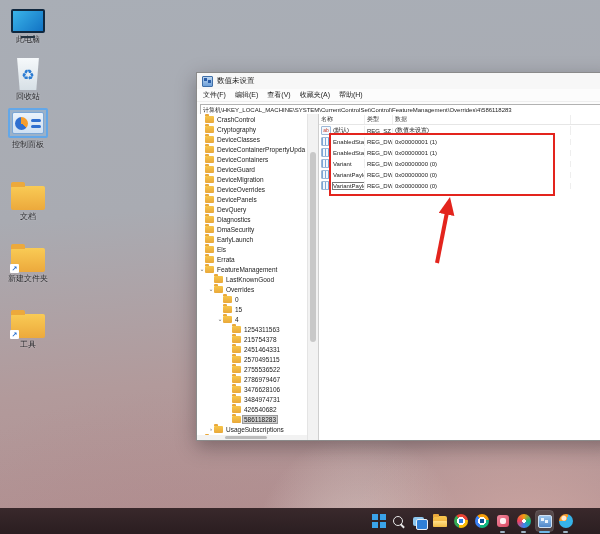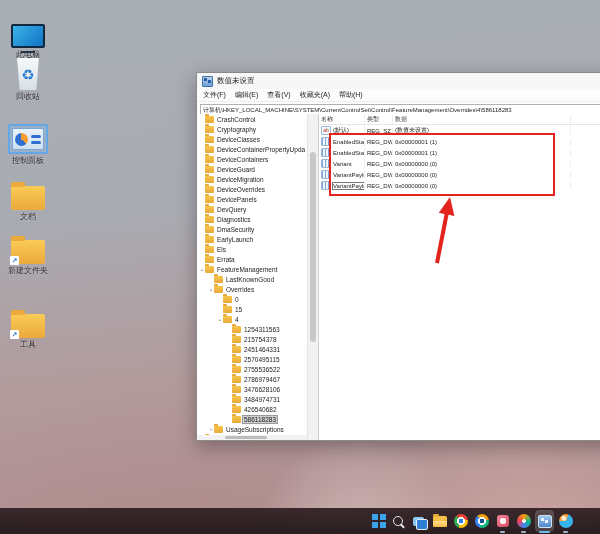--- a/index.html
+++ b/index.html
@@ -121,47 +121,47 @@
   .g-ball{width:14px;height:14px;border-radius:50%;
     background:radial-gradient(circle at 35% 30%,rgba(255,255,255,.8) 0 2px,rgba(0,0,0,0) 3px),
     conic-gradient(from 130deg,#36b3e8 0 140deg,#f59d2e 140deg 250deg,#36b3e8 250deg 360deg);}
 </style>
 </head>
 <body>
 
 <div id="stage">
 
   <div id="desktop-icons">
-      <div class="dicon" style="top: 24px;">
+      <div class="dicon" style="top: 9px;">
         <span class="art art-this-pc"></span>
         <div class="lbl">此电脑</div>
       </div>
       <div class="dicon" style="top: 58px;">
         <span class="art art-recycle-bin">
           <span class="glyph">♻</span>
         </span>
         <div class="lbl">回收站</div>
       </div>
-      <div class="dicon" style="top: 124px; font-family: Liberation Serif, serif;">
+      <div class="dicon" style="top: 108px; font-family: Liberation Serif, serif;">
         <div class="sel-frame">
           <span class="art art-control-panel">
             <span class="cp-pie"></span>
             <span class="cp-rows">
               <i></i>
               <i></i>
             </span>
           </span>
         </div>
         <div class="lbl">控制面板</div>
       </div>
       <div class="dicon" style="top: 186px;">
         <span class="art art-folder"></span>
         <div class="lbl">文档</div>
       </div>
-      <div class="dicon" style="top: 240px;">
+      <div class="dicon" style="top: 248px;">
         <span class="art art-folder">
           <span class="shortcut-badge">↗</span>
         </span>
         <div class="lbl">新建文件夹</div>
       </div>
       <div class="dicon" style="top: 314px;">
         <span class="art art-folder">
           <span class="shortcut-badge">↗</span>
         </span>
         <div class="lbl">工具</div>

